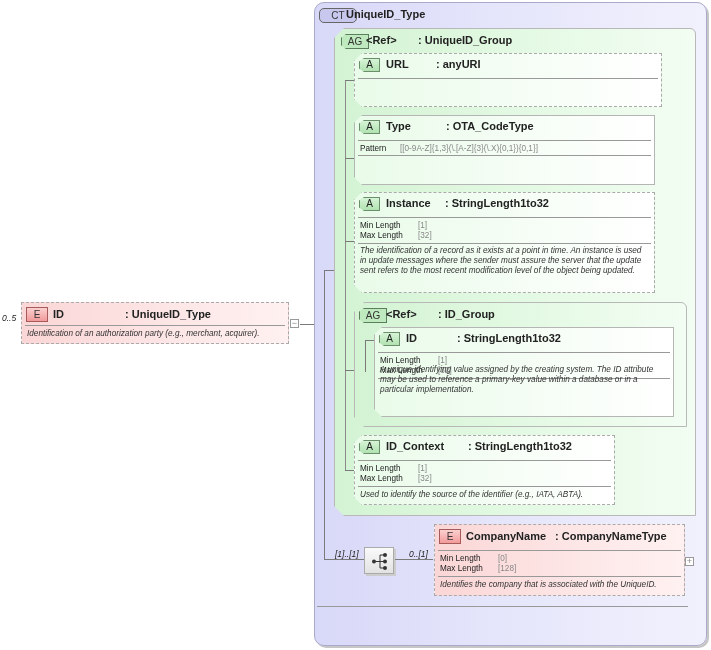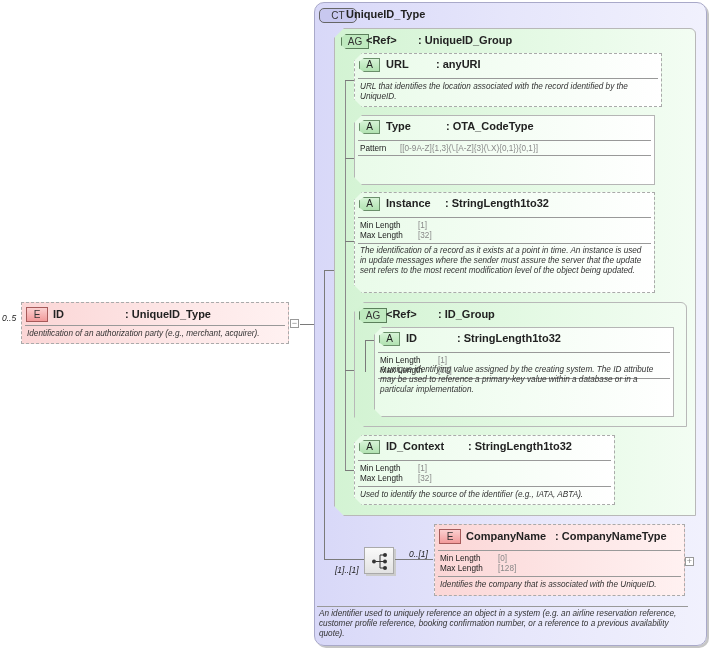--- a/index.html
+++ b/index.html
@@ -89,21 +89,20 @@
   <div class="sep" style="top:22px;"></div>
   <div class="doc" style="top:26px; white-space:nowrap;">Identification of an authorization party (e.g., merchant, acquirer).</div>
 </div>
 <div class="toggle" style="left:290px; top:319px;">−</div>
 <div class="hline" style="left:300px; top:324px; width:24px;"></div>
 
 <div class="ct">
   <div class="badge badge-ct">CT</div>
   <div class="ct-title">UniqueID_Type</div>
   <div class="sep" style="left:2px; right:18px; top:603px; background:#999;"></div>
-  <div class="doc" style="left:4px; right:20px; top:606px;">An identifier used to uniquely reference an object in a system (e.g. an airline reservation reference, customer profile reference, booking confirmation number, or a reference to a previous availability quote).</div>
 </div>
 
 <div class="vline" style="left:324px; top:270px; height:290px;"></div>
 <div class="hline" style="left:324px; top:270px; width:12px;"></div>
 <div class="hline" style="left:324px; top:559px; width:40px;"></div>
 
 <div class="ag" style="left:334px; top:28px; width:362px; height:488px;">
   <div class="badge badge-ag" style="left:6px; top:5px;">AG</div>
   <div class="ag-title" style="left:31px; top:5px;">&lt;Ref&gt;</div>
   <div class="ag-title" style="left:83px; top:5px;">: UniqueID_Group</div>
@@ -114,21 +113,20 @@
 <div class="hline" style="left:345px; top:158px; width:10px;"></div>
 <div class="hline" style="left:345px; top:241px; width:10px;"></div>
 <div class="hline" style="left:345px; top:370px; width:10px;"></div>
 <div class="hline" style="left:345px; top:470px; width:10px;"></div>
 
 <div class="attr" style="left:354px; top:53px; width:308px; height:54px;">
   <div class="badge-a">A</div>
   <div class="attr-name" style="left:31px;">URL</div>
   <div class="attr-name" style="left:81px;">: anyURI</div>
   <div class="sep" style="top:24px;"></div>
-  <div class="doc" style="top:28px;">URL that identifies the location associated with the record identified by the UniqueID.</div>
 </div>
 
 <div class="attr solid" style="left:354px; top:115px; width:301px; height:70px;">
   <div class="badge-a">A</div>
   <div class="attr-name" style="left:31px;">Type</div>
   <div class="attr-name" style="left:91px;">: OTA_CodeType</div>
   <div class="sep" style="top:24px;"></div>
   <div class="fac-l" style="top:28px;">Pattern</div>
   <div class="fac-v" style="left:45px; top:28px;">[[0-9A-Z]{1,3}(\.[A-Z]{3}(\.X){0,1}){0,1}]</div>
   <div class="sep" style="top:39px;"></div>
@@ -174,21 +172,21 @@
   <div class="attr-name" style="left:113px;">: StringLength1to32</div>
   <div class="sep" style="top:24px;"></div>
   <div class="fac-l" style="top:28px;">Min Length</div>
   <div class="fac-v" style="left:63px; top:28px;">[1]</div>
   <div class="fac-l" style="top:38px;">Max Length</div>
   <div class="fac-v" style="left:63px; top:38px;">[32]</div>
   <div class="sep" style="top:50px;"></div>
   <div class="doc" style="top:54px; white-space:nowrap;">Used to identify the source of the identifier (e.g., IATA, ABTA).</div>
 </div>
 
-<div class="card" style="left:335px; top:549px;margin-top:16px;">[1]..[1]</div>
+<div class="card" style="left:335px; top:549px;">[1]..[1]</div>
 <div class="seq">
   <svg width="30" height="27" viewBox="0 0 30 27">
     <circle cx="9" cy="13.5" r="2" fill="#333"></circle>
     <line x1="11" y1="13.5" x2="15" y2="13.5" stroke="#333" stroke-width="1"></line>
     <line x1="15" y1="7" x2="15" y2="20" stroke="#333" stroke-width="1"></line>
     <line x1="15" y1="7" x2="19" y2="7" stroke="#333" stroke-width="1"></line>
     <line x1="15" y1="13.5" x2="19" y2="13.5" stroke="#333" stroke-width="1"></line>
     <line x1="15" y1="20" x2="19" y2="20" stroke="#333" stroke-width="1"></line>
     <circle cx="20" cy="7" r="2" fill="#333"></circle>
     <circle cx="20" cy="13.5" r="2" fill="#333"></circle>

